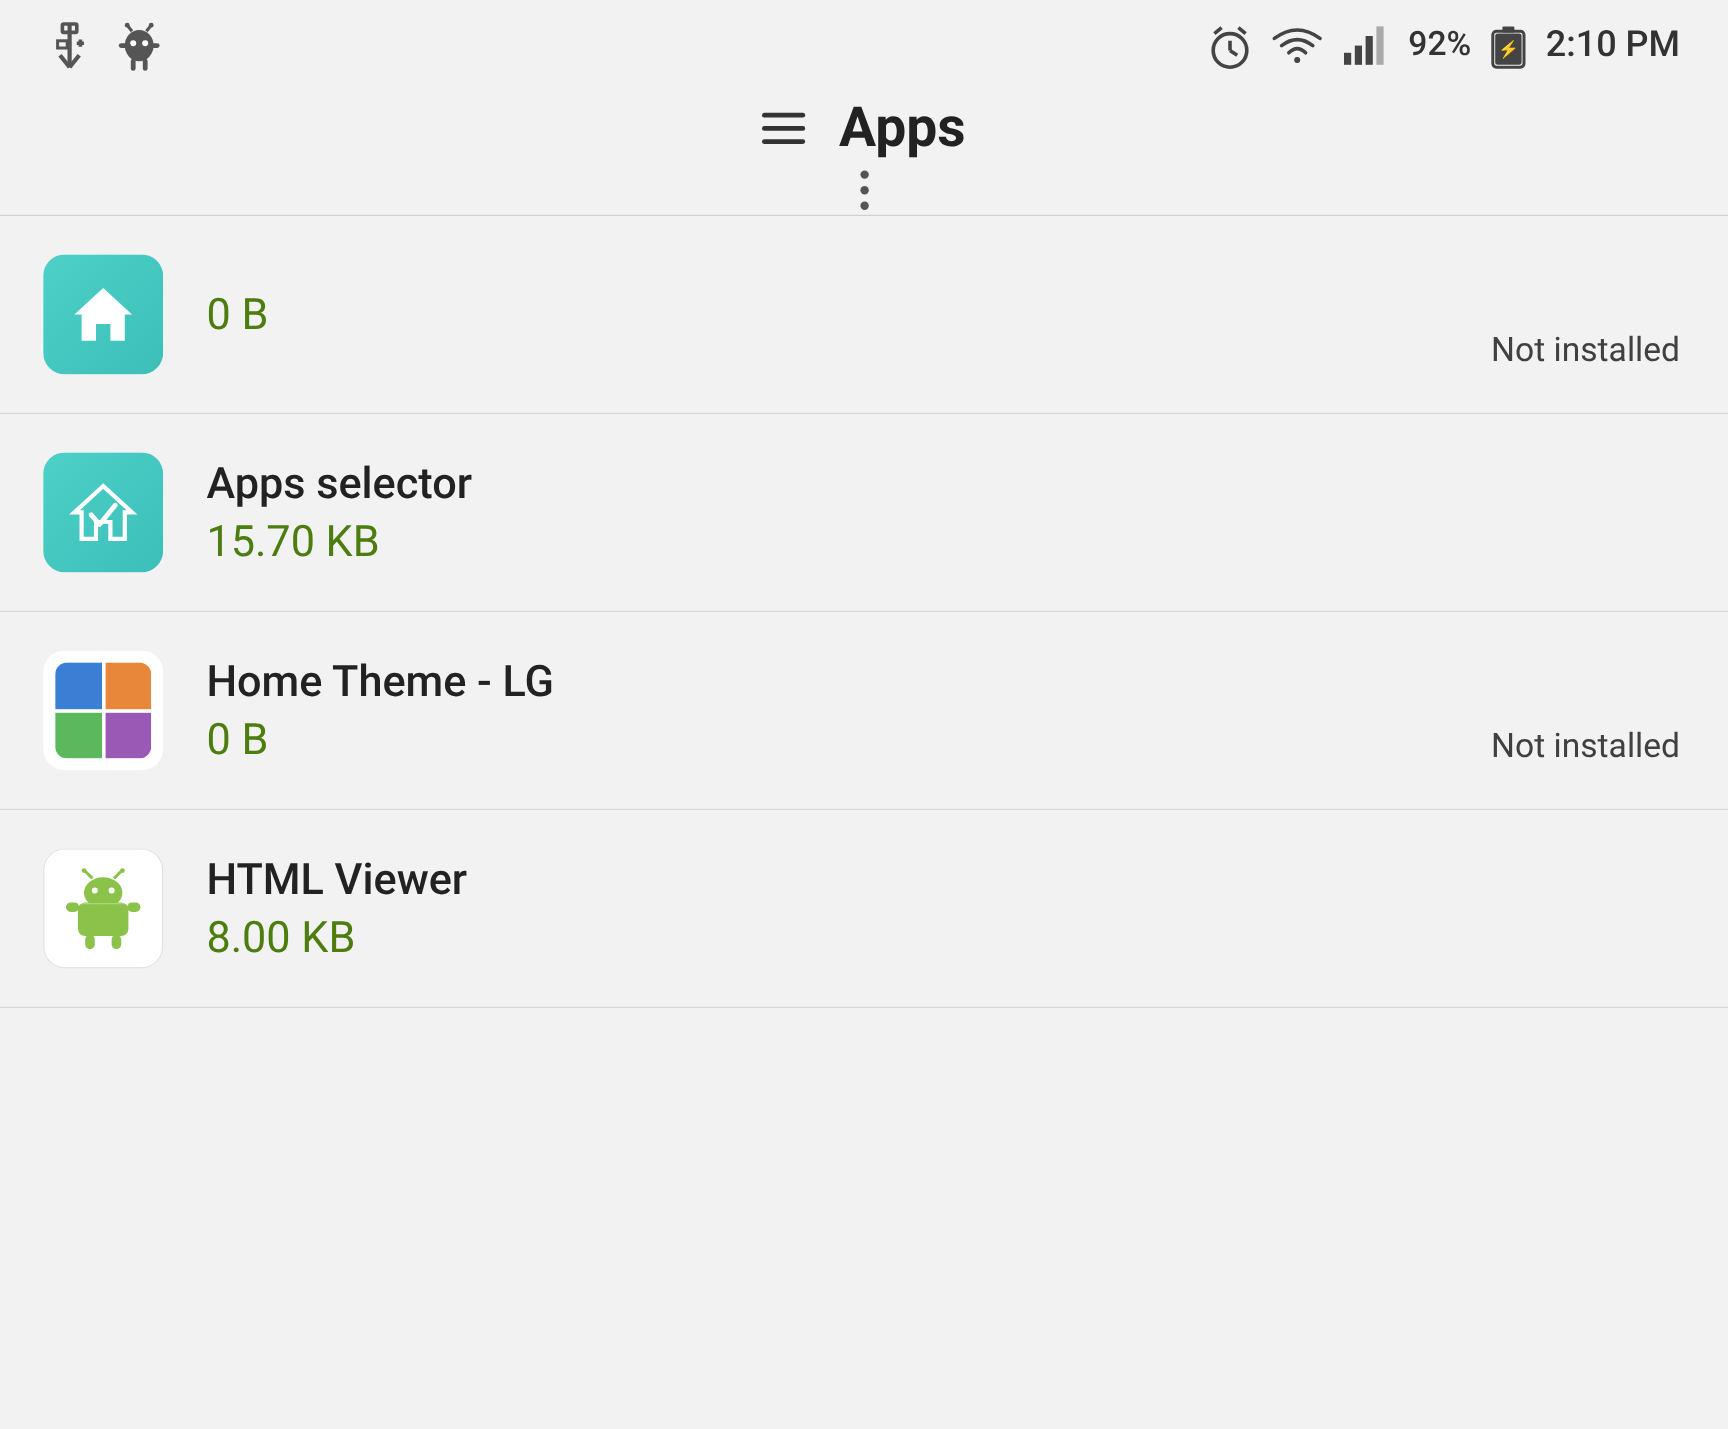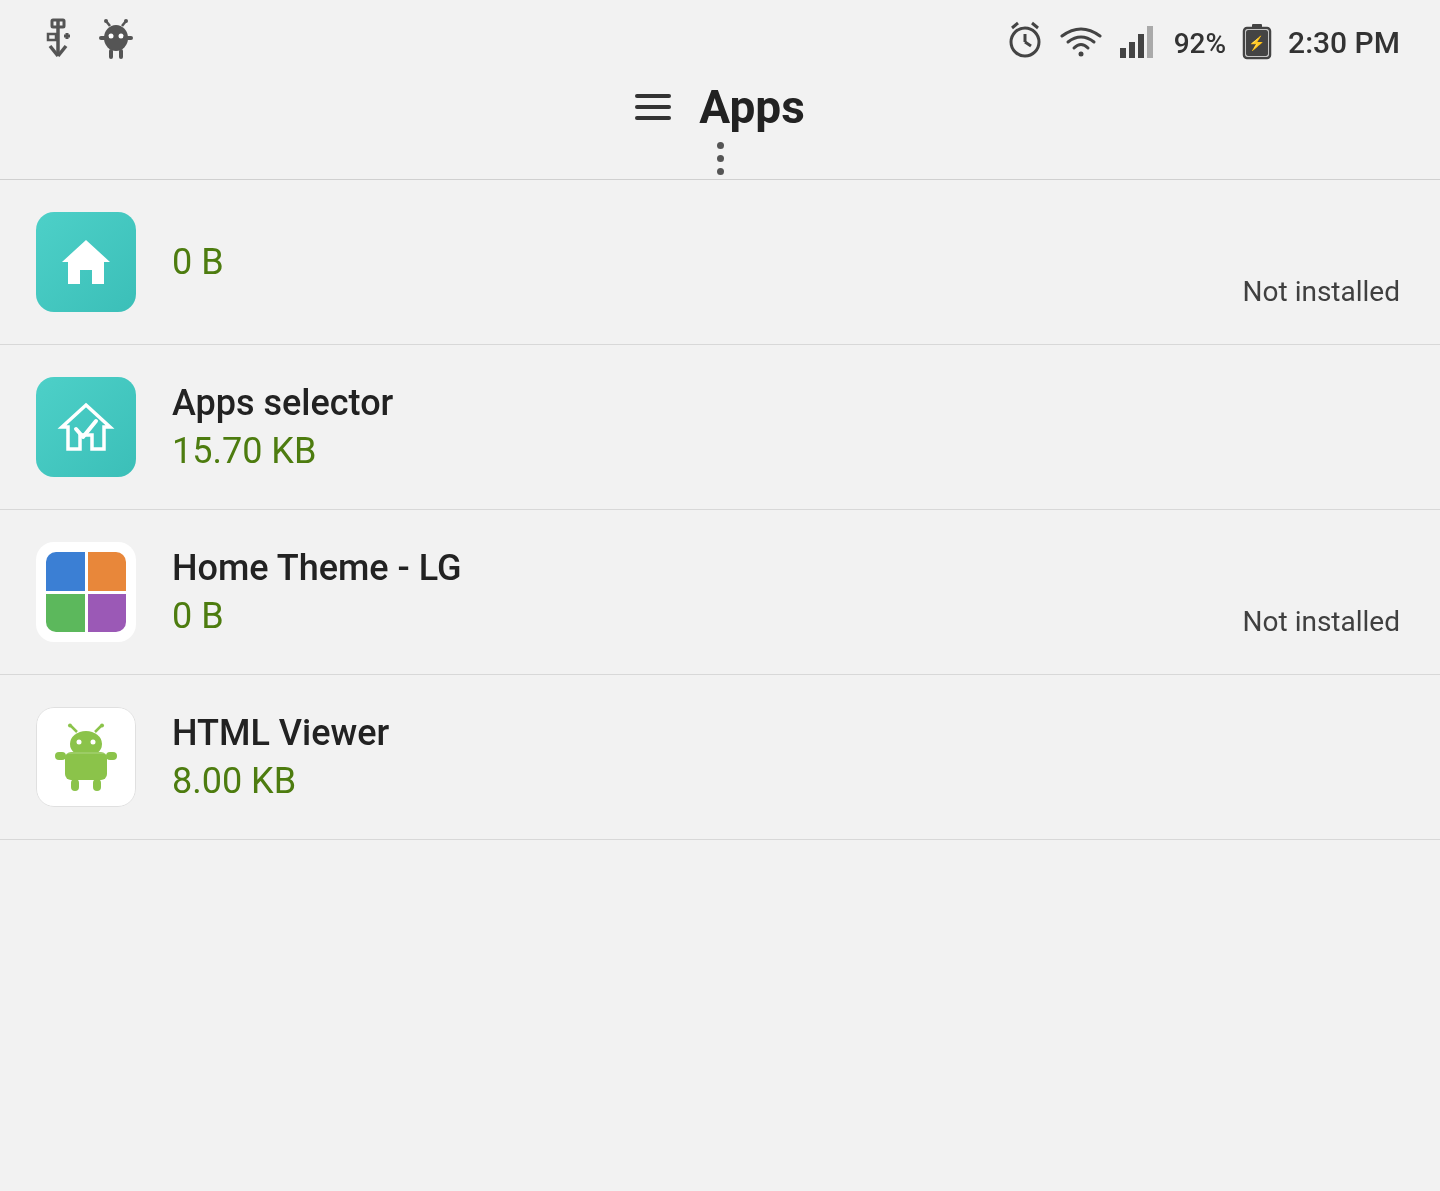--- a/index.html
+++ b/index.html
@@ -28,21 +28,21 @@
     }
 
     .status-left {
       display: flex;
       align-items: center;
       gap: 20px;
     }
 
     .status-right {
       display: flex;
-      align-items: flex-end;
+      align-items: flex-start;
       gap: 16px;
       font-size: 28px;
       color: #444;
     }
 
     .battery-text {
       font-size: 28px;
       font-weight: 500;
       color: #333;
     }
@@ -296,21 +296,21 @@
       <rect x="29" y="2" width="6" height="32" fill="#aaa"></rect>
     </svg>
     <span class="battery-text">92%</span>
 
     <svg width="30" height="38" viewBox="0 0 30 38" fill="none">
       <rect x="2" y="6" width="26" height="30" rx="3" stroke="#444" stroke-width="2.5" fill="none"></rect>
       <rect x="4" y="8" width="22" height="26" rx="2" fill="#444"></rect>
       <rect x="10" y="2" width="10" height="5" rx="1" fill="#444"></rect>
       <text x="15" y="26" text-anchor="middle" fill="white" font-size="14" font-weight="bold">⚡</text>
     </svg>
-    <span class="time-text">2:30 PM</span>
+    <span class="time-text">2:10 PM</span>
   </div>
 </div>
 
 <div class="toolbar">
   <div class="toolbar-left">
     <div class="hamburger-icon">
       <span></span>
       <span></span>
       <span></span>
     </div>

